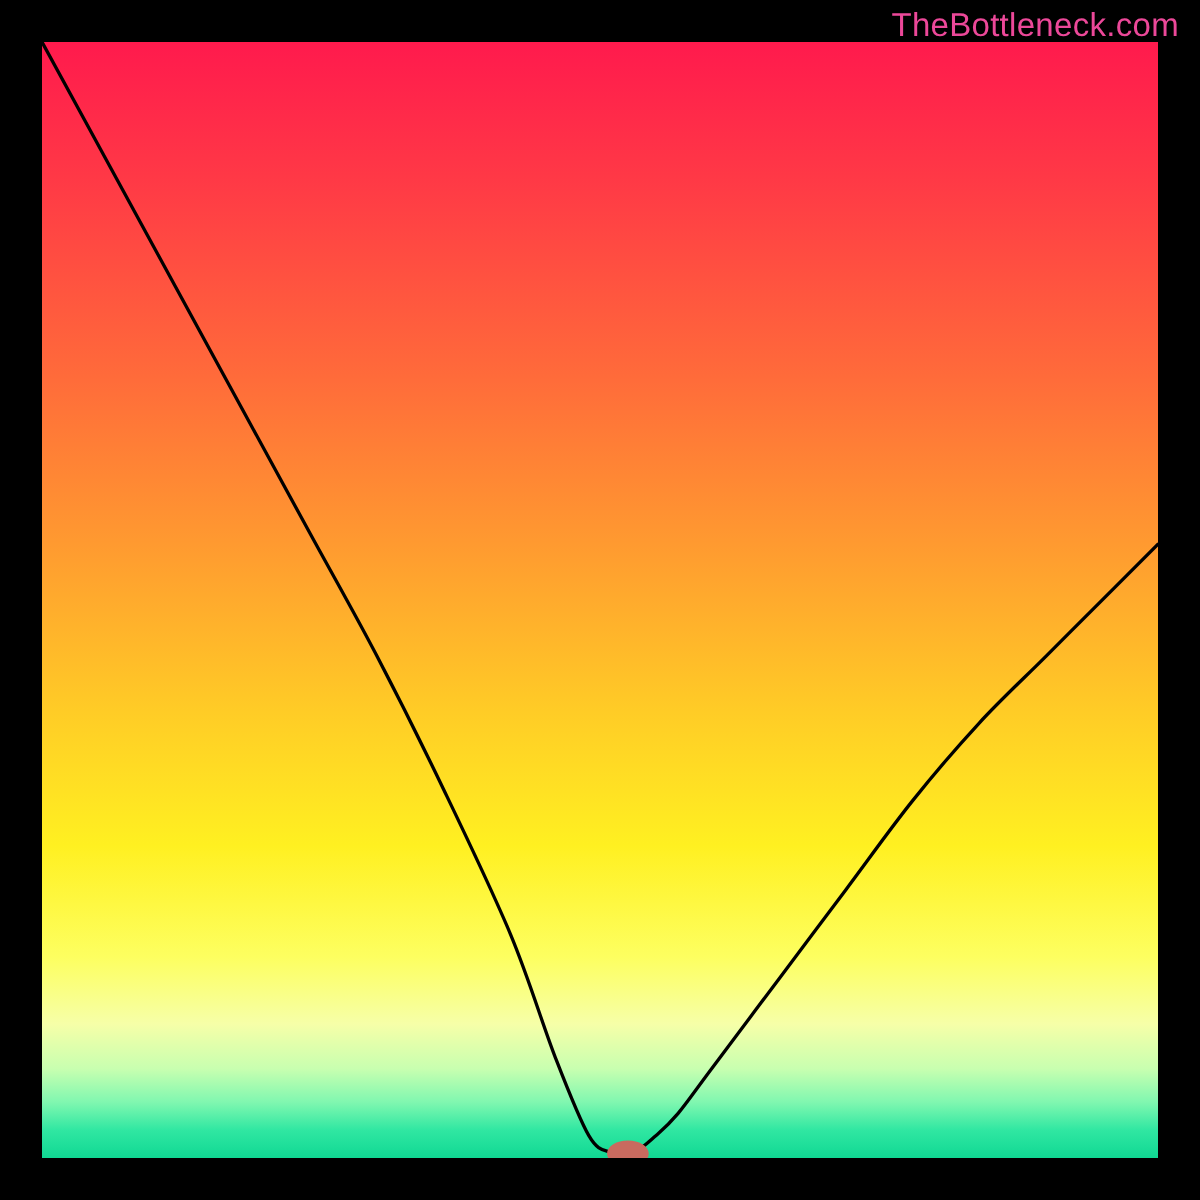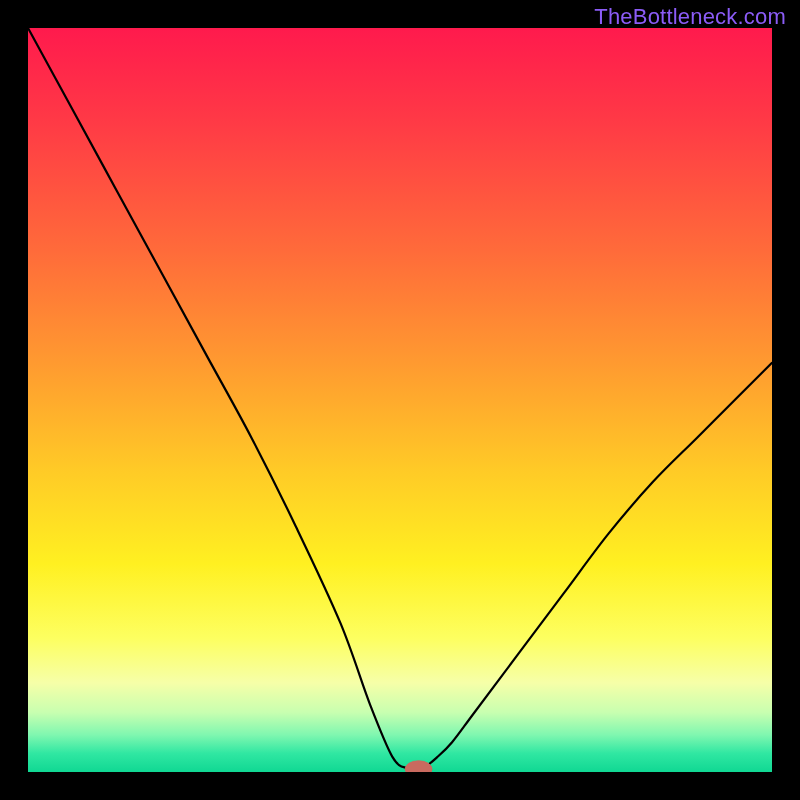--- a/index.html
+++ b/index.html
@@ -14,21 +14,21 @@
   .frame {
     position: relative;
     width: 800px;
     height: 800px;
     background: #000;
   }
   .watermark {
     position: absolute;
     top: 4px;
     right: 14px;
-    color: #8b5cf6;
+    color: #ec4899;
     font-size: 22px;
     font-weight: 500;
     letter-spacing: 0.2px;
     z-index: 20;
     user-select: none;
   }
   .plot {
     position: absolute;
     left: 28px;
     top: 28px;

